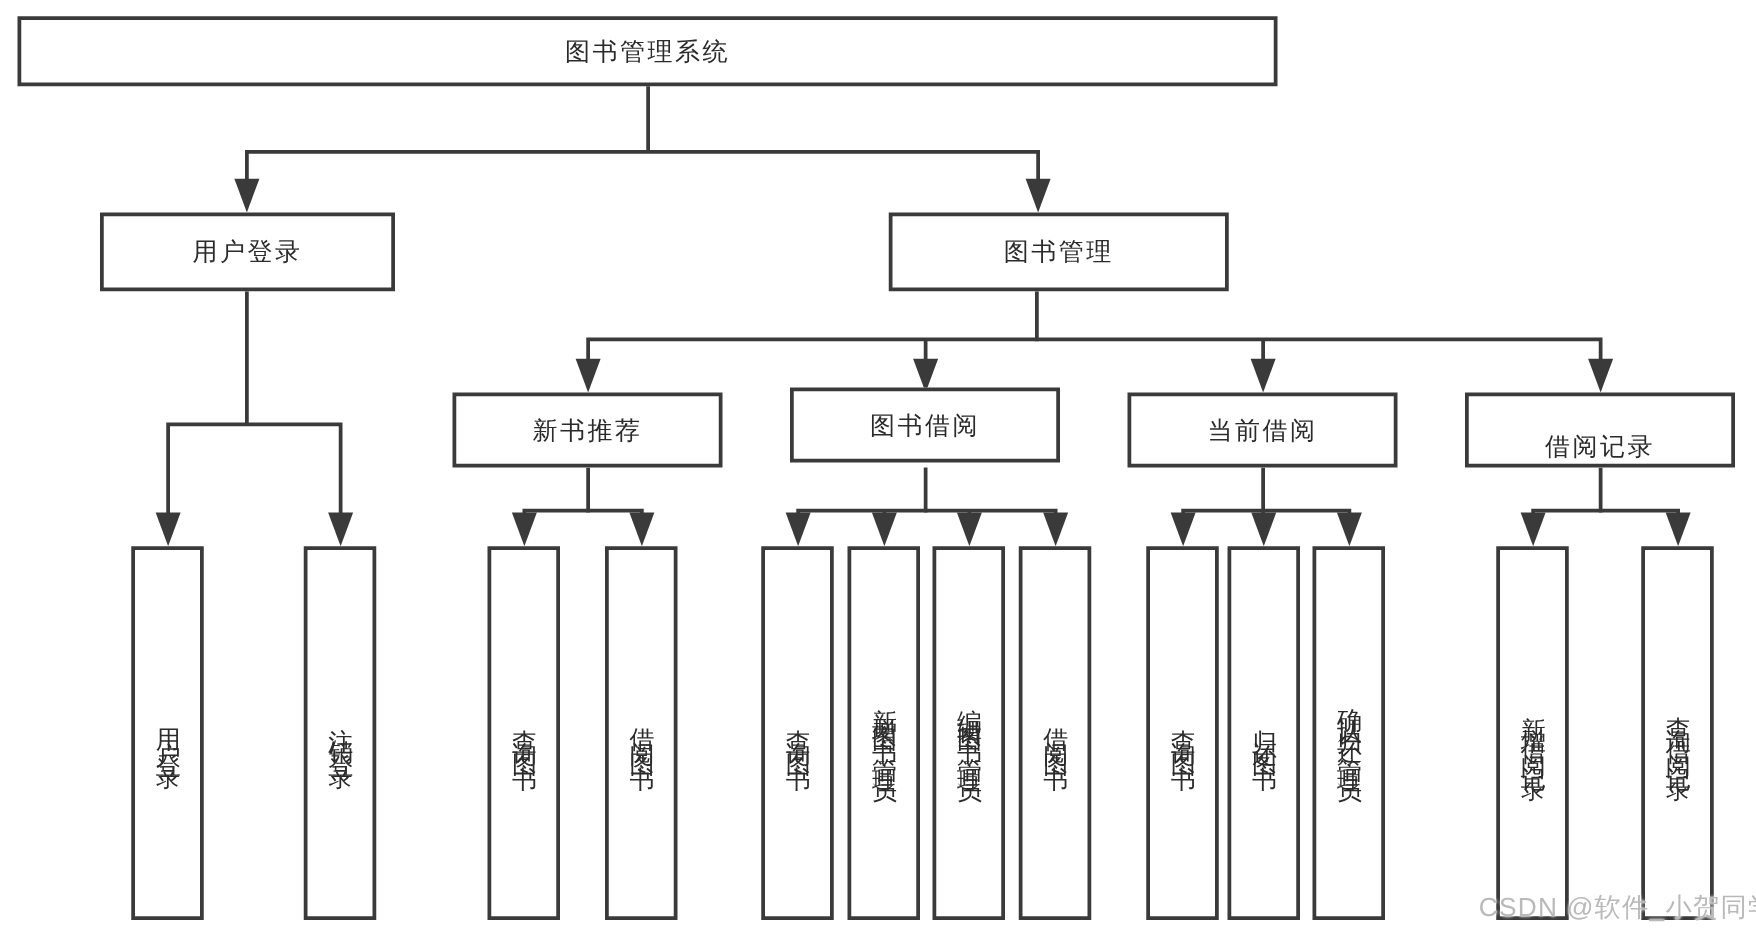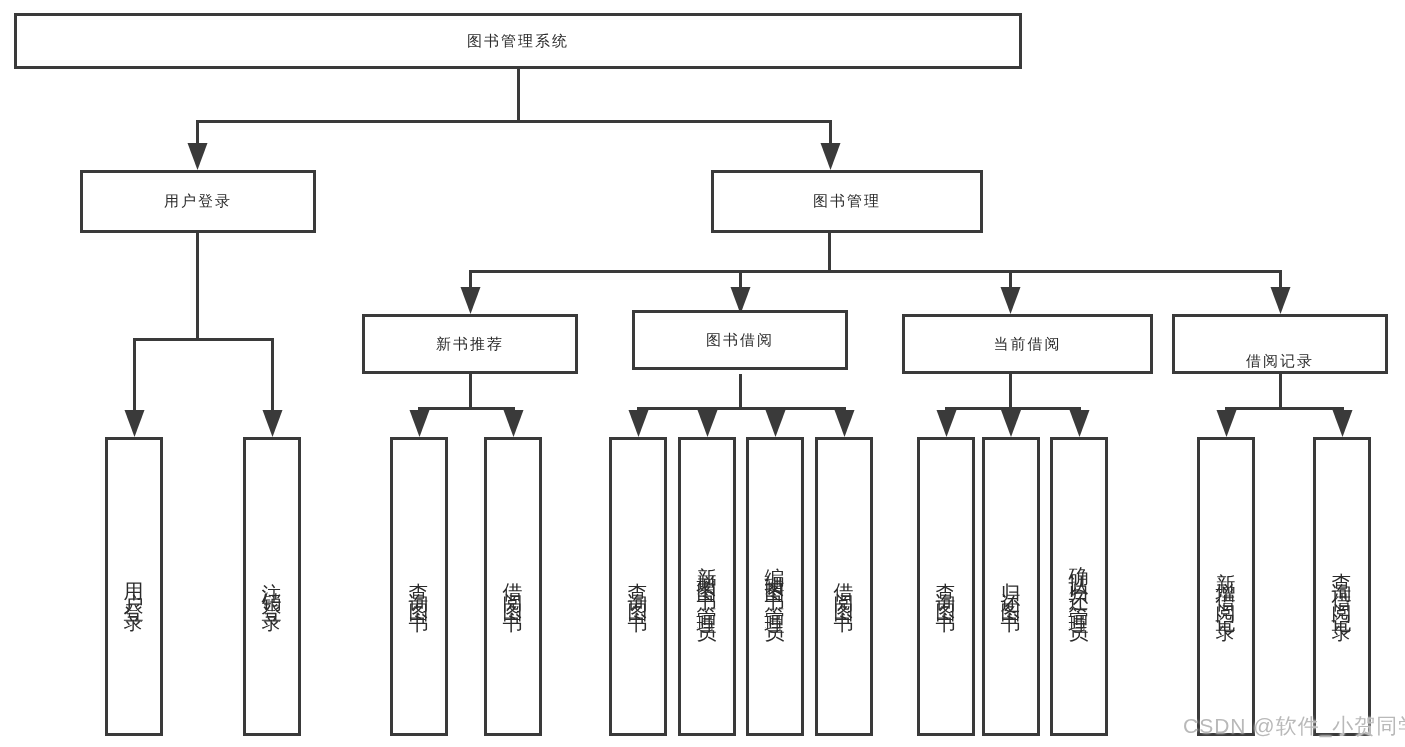--- a/index.html
+++ b/index.html
@@ -26,21 +26,21 @@
     box-sizing: border-box;
     border: 3px solid #3a3a3a;
     background: #ffffff;
     display: flex;
     align-items: center;
     justify-content: center;
     z-index: 2;
     color: #2b2b2b;
   }
   .node.h span {
-    font-size: 15px;
+    font-size: 20px;
     letter-spacing: 2px;
     white-space: nowrap;
     font-family: Liberation Serif, serif;
   }
   .node.v span {
     writing-mode: vertical-rl;
     text-orientation: mixed;
     font-size: 20px;
     letter-spacing: 10px;
     line-height: 1;
@@ -119,21 +119,21 @@
   <div class="node h" style="left:711px; top:170px; width:272px; height:63px;">
     <span>图书管理</span>
   </div>
 
   <div class="node h" style="left:362px; top:314px; width:216px; height:60px;justify-content:center;">
     <span>新书推荐</span>
   </div>
   <div class="node h" style="left:632px; top:310px; width:216px; height:60px;">
     <span>图书借阅</span>
   </div>
-  <div class="node h" style="left:902px; top:314px; width:251px; height:60px;">
+  <div class="node h" style="left:902px; top:314px; width:216px; height:60px;">
     <span>当前借阅</span>
   </div>
   <div class="node h" style="left:1172px; top:314px; width:216px; height:60px;align-items:flex-end;">
     <span>借阅记录</span>
   </div>
 
   <div class="node v" style="left:105px; top:437px; width:58px; height:299px;">
     <span>用户登录</span>
   </div>
   <div class="node v" style="left:243px; top:437px; width:58px; height:299px;">

